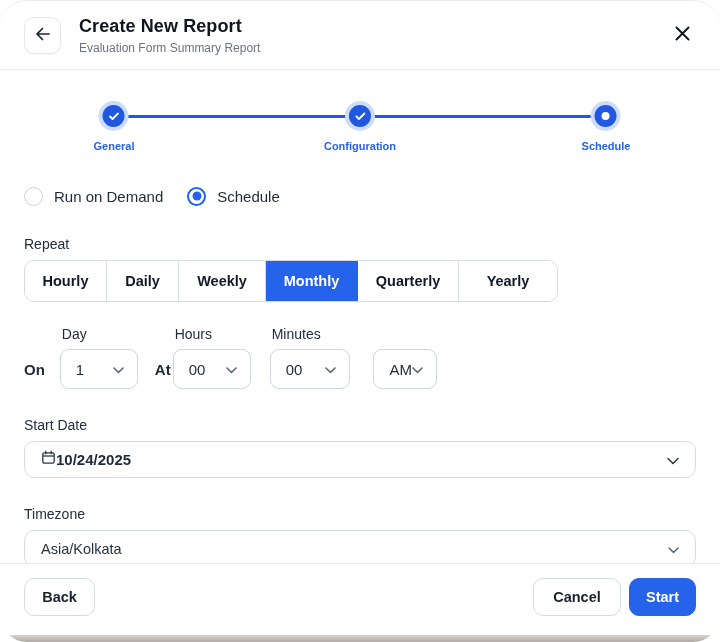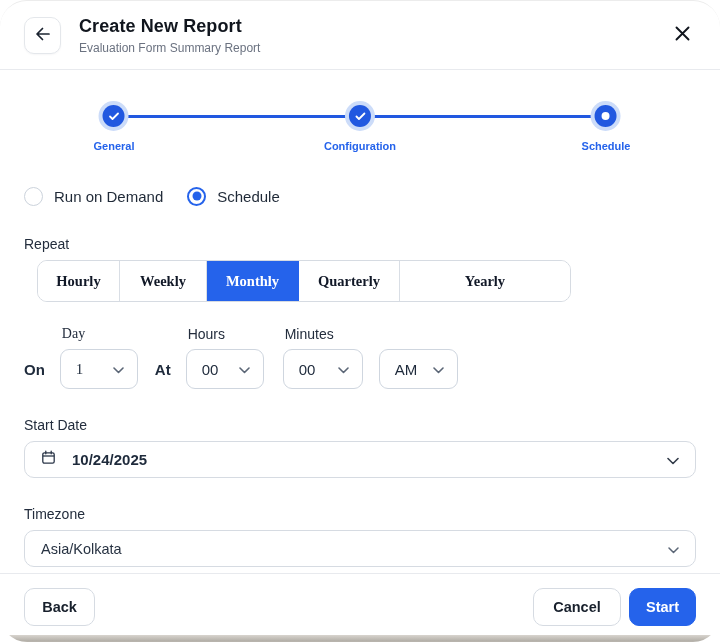--- a/index.html
+++ b/index.html
@@ -37,54 +37,54 @@
   .radio { width:19px; height:19px; border-radius:50%; background:#fff; border:1.5px solid #ccd3dc;
            flex:0 0 auto; position:relative; }
   .radio.checked { border:2px solid #2563eb; }
   .radio.checked::after { content:""; position:absolute; left:50%; top:50%; width:9px; height:9px;
            transform:translate(-50%,-50%); border-radius:50%; background:#2563eb; }
   .radio-label { font-size:15px; color:#1f2937; font-weight:500; }
 
   
   .field-label { padding:0 24px; font-size:14px; font-weight:500; color:#232d3d; }
   .lbl-repeat { margin-top:30px; }
-  .segmented { margin:8px 37px 0; width:534px; height:42px; display:flex;
-               border:1px solid #d6dbe2; border-radius:10px; background:#fff; overflow:hidden;font-family:Liberation Serif, serif; }
+  .segmented { margin:8px 24px 0; width:534px; height:42px; display:flex;
+               border:1px solid #d6dbe2; border-radius:10px; background:#fff; overflow:hidden; }
   .seg { display:flex; align-items:center; justify-content:center; font-size:14.5px; font-weight:600;
          color:#111827; border-right:1px solid #d9dee5; cursor:pointer; background:#fff; }
   .seg:last-child { border-right:none; }
   .seg.selected { background:#2563eb; color:#fff; border-right-color:#2563eb; }
   .seg-w1{width:82px;} .seg-w2{width:72px;} .seg-w3{width:87px;} .seg-w4{width:92px;}
   .seg-w5{width:101px;} .seg-w6{flex:1;}
 
   
   .time-row { display:flex; align-items:flex-end; padding:0 24px; margin-top:24px; }
   .inline-word { font-size:15px; font-weight:600; color:#1e2a3b; margin-bottom:11px; }
   .word-on { margin-right:15px; }
-  .word-at { margin:0 15px 11px 17px; }
+  .word-at { margin:0 2px 11px 17px; }
   .select-col { display:flex; flex-direction:column; }
   .select-label { font-size:14px; font-weight:500; color:#232d3d; margin-bottom:7px; padding-left:2px; }
   .select-box { height:40px; border:1px solid #cfd6df; border-radius:9px; background:#fff;
                 display:flex; align-items:center; justify-content:space-between;
                 padding:0 13px 0 15px; cursor:pointer; }
   .select-value { font-size:15px; font-weight:500; color:#1e2a3b; }
-  .w-day{width:78px; margin-right:0;font-family:Liberation Serif, serif;} .w-hours{width:78px;} .w-min{width:80px; margin-left:19px;}
-  .w-ampm{width:79px; margin-left:16px;}
+  .w-day{width:78px; margin-right:0;} .w-hours{width:78px;} .w-min{width:80px; margin-left:19px;}
+  .w-ampm{width:79px; margin-left:16px;align-items:center;}
 
   
   .lbl-start { margin-top:28px; }
   .wide-input { margin:8px 24px 0; height:37px; border:1px solid #d6dbe2; border-radius:10px;
                 background:#fff; display:flex; align-items:center; padding:0 16px; cursor:pointer; }
-  .date-left { display:flex; align-items:center; gap:16px; flex:1; }
+  .date-left { display:flex; align-items:center; gap:0; flex:1; }
   .date-value { font-size:15px; font-weight:700; color:#1e2a3b; }
   .lbl-tz { margin-top:28px; }
   .tz-value { font-size:14.5px; font-weight:500; color:#273242; flex:1; }
 
   
-  .footer { position:absolute; left:0; right:0; bottom:2px; height:67px; border-top:1px solid #e8eaee;
+  .footer { position:absolute; left:0; right:0; bottom:12px; height:67px; border-top:1px solid #e8eaee;
             background:#fff; display:flex; align-items:center; padding:0 24px; }
   .btn { height:38px; border-radius:10px; font-size:14.5px; font-weight:600; cursor:pointer;
          display:flex; align-items:center; justify-content:center; font-family:inherit; }
   .btn-outline { background:#fff; border:1px solid #d6dbe2; color:#18202c; }
   .btn-back { width:71px; }
   .footer-spacer { flex:1; }
   .btn-cancel { width:88px; margin-right:8px; }
   .btn-save { width:67px; background:#2563eb; border:1px solid #2563eb; color:#fff; }
 
   .bottom-strip { position:absolute; left:0; right:0; bottom:0; height:7px;
@@ -159,20 +159,21 @@
     </div>
     <div class="radio-option">
       <span class="radio checked"></span>
       <span class="radio-label">Schedule</span>
     </div>
   </div>
 
   <div class="field-label lbl-repeat">Repeat</div>
   <div class="segmented">
     <div class="seg seg-w1">Hourly</div>
+    <div class="seg seg-w2">Daily</div>
     <div class="seg seg-w3">Weekly</div>
     <div class="seg seg-w4 selected">Monthly</div>
     <div class="seg seg-w5">Quarterly</div>
     <div class="seg seg-w6">Yearly</div>
   </div>
 
   <div class="time-row">
     <span class="inline-word word-on">On</span>
 
     <div class="select-col w-day">

